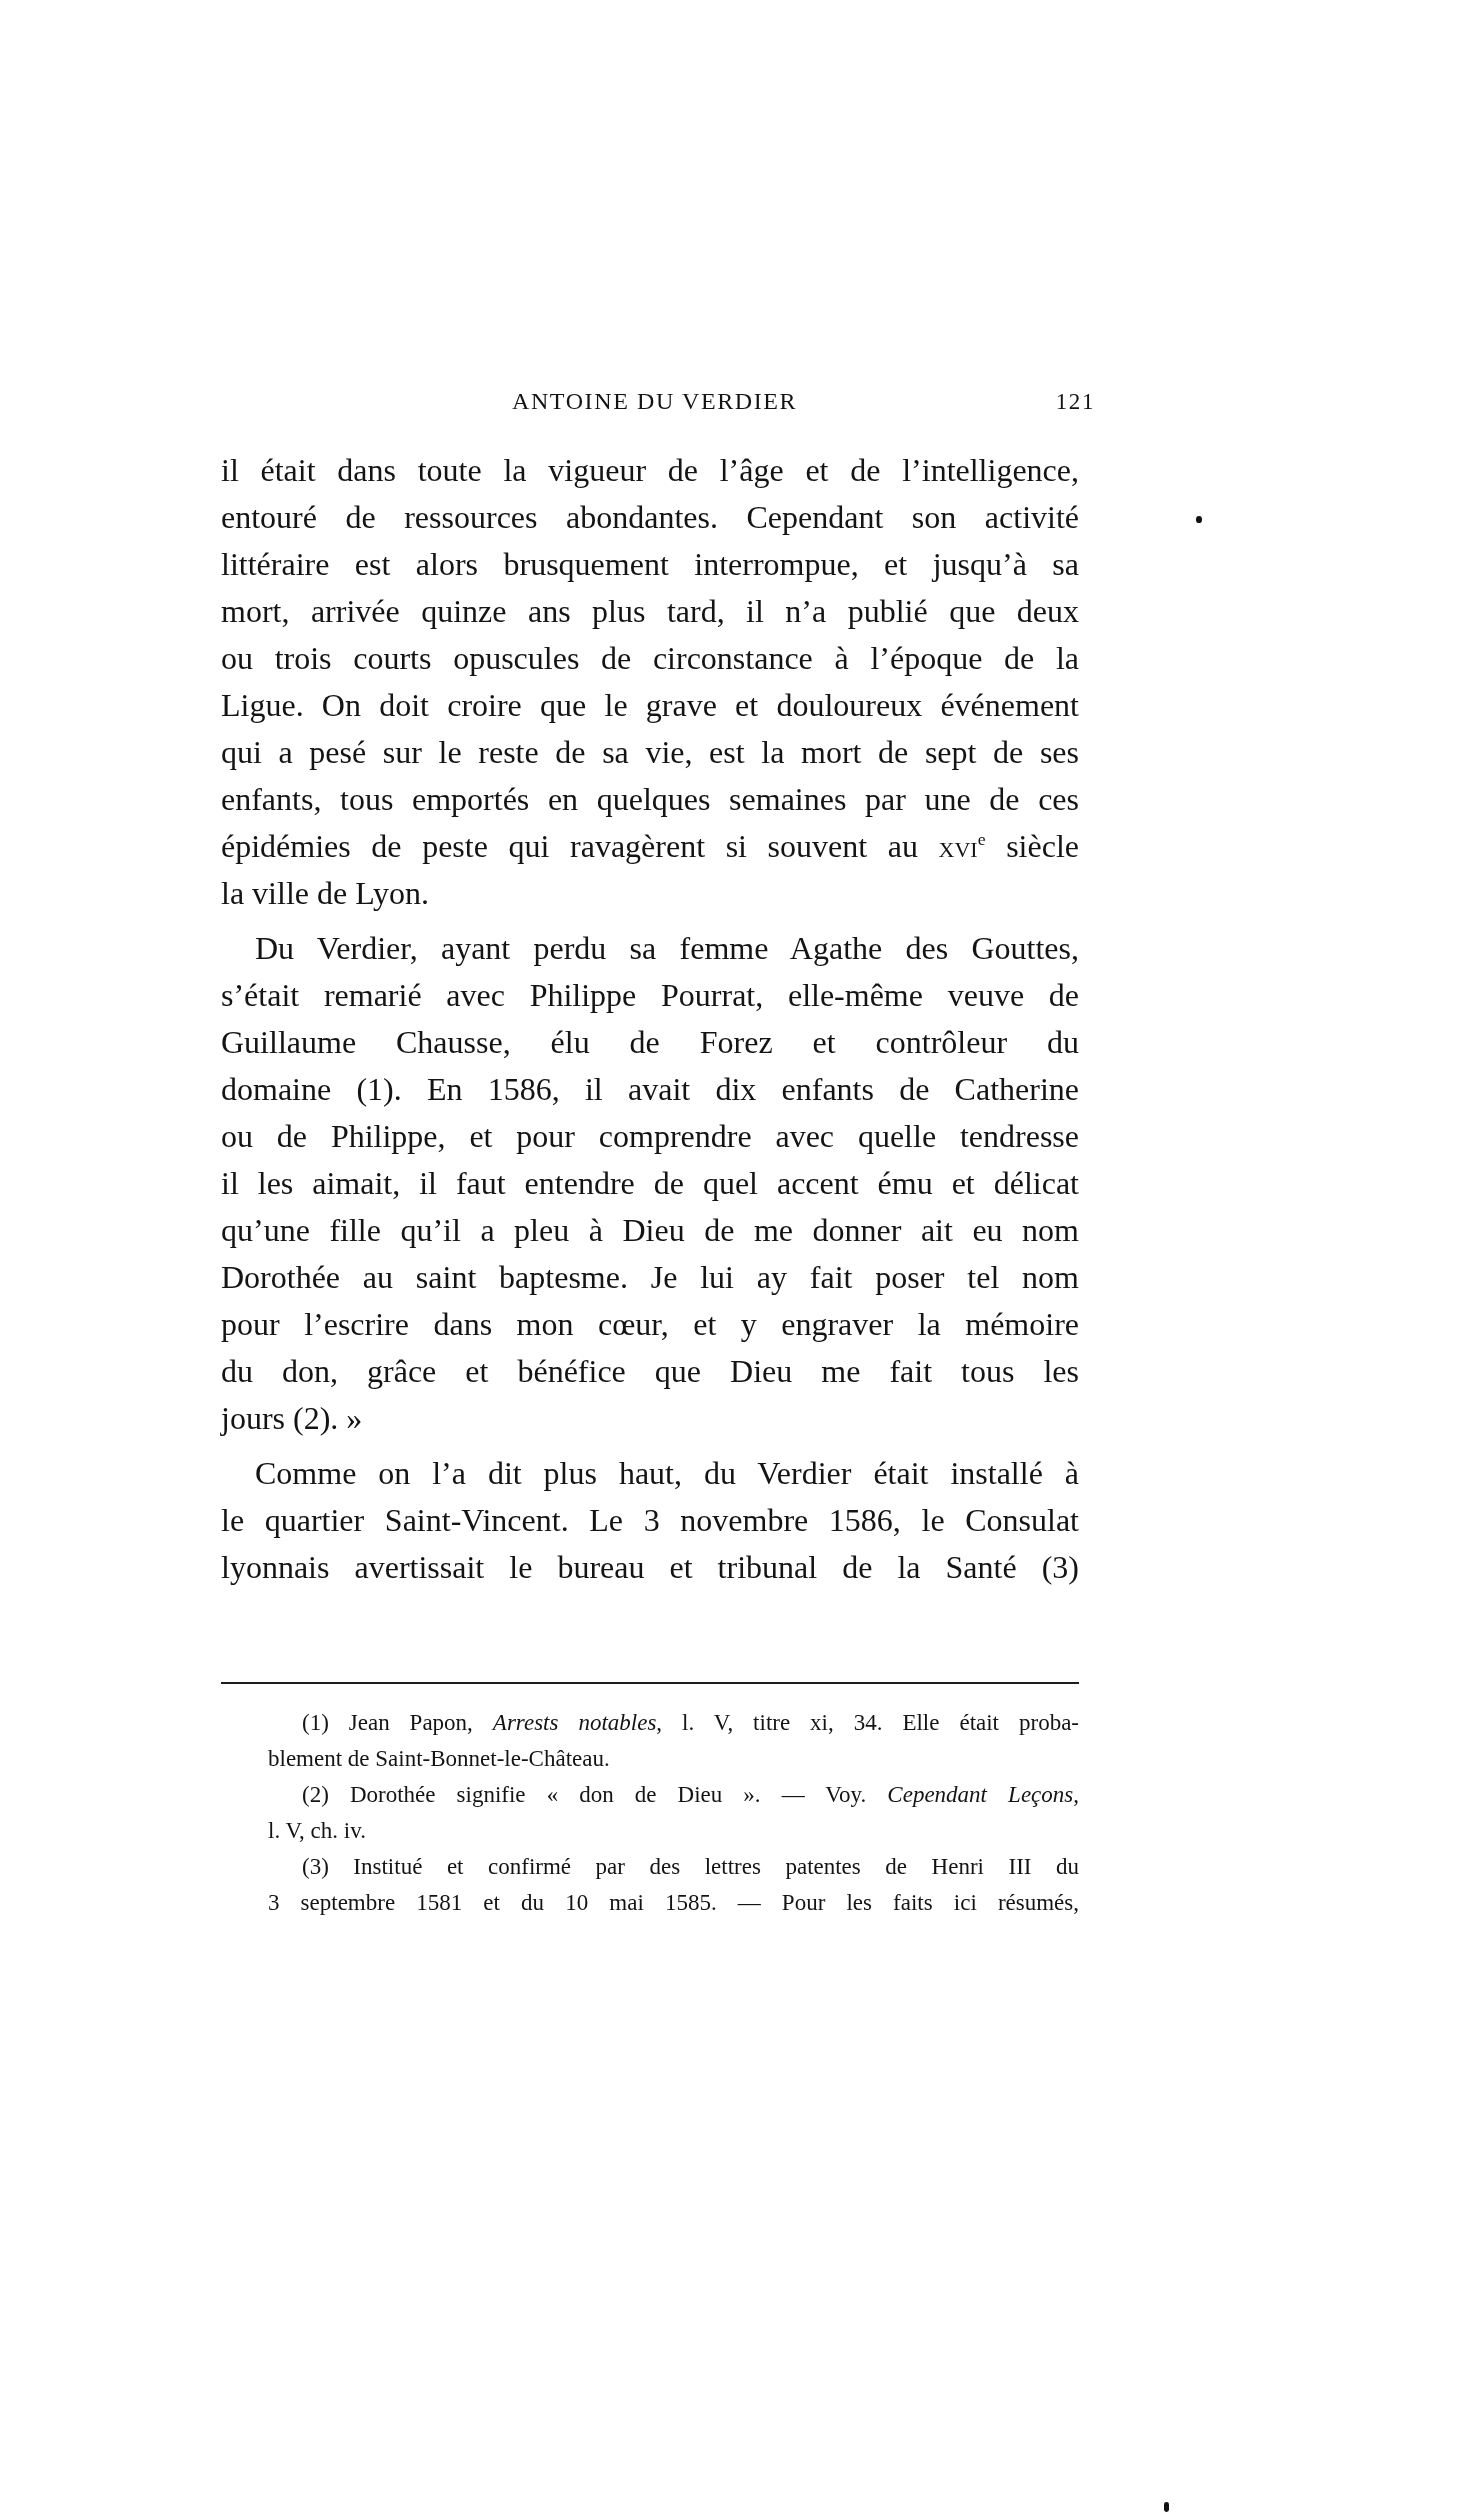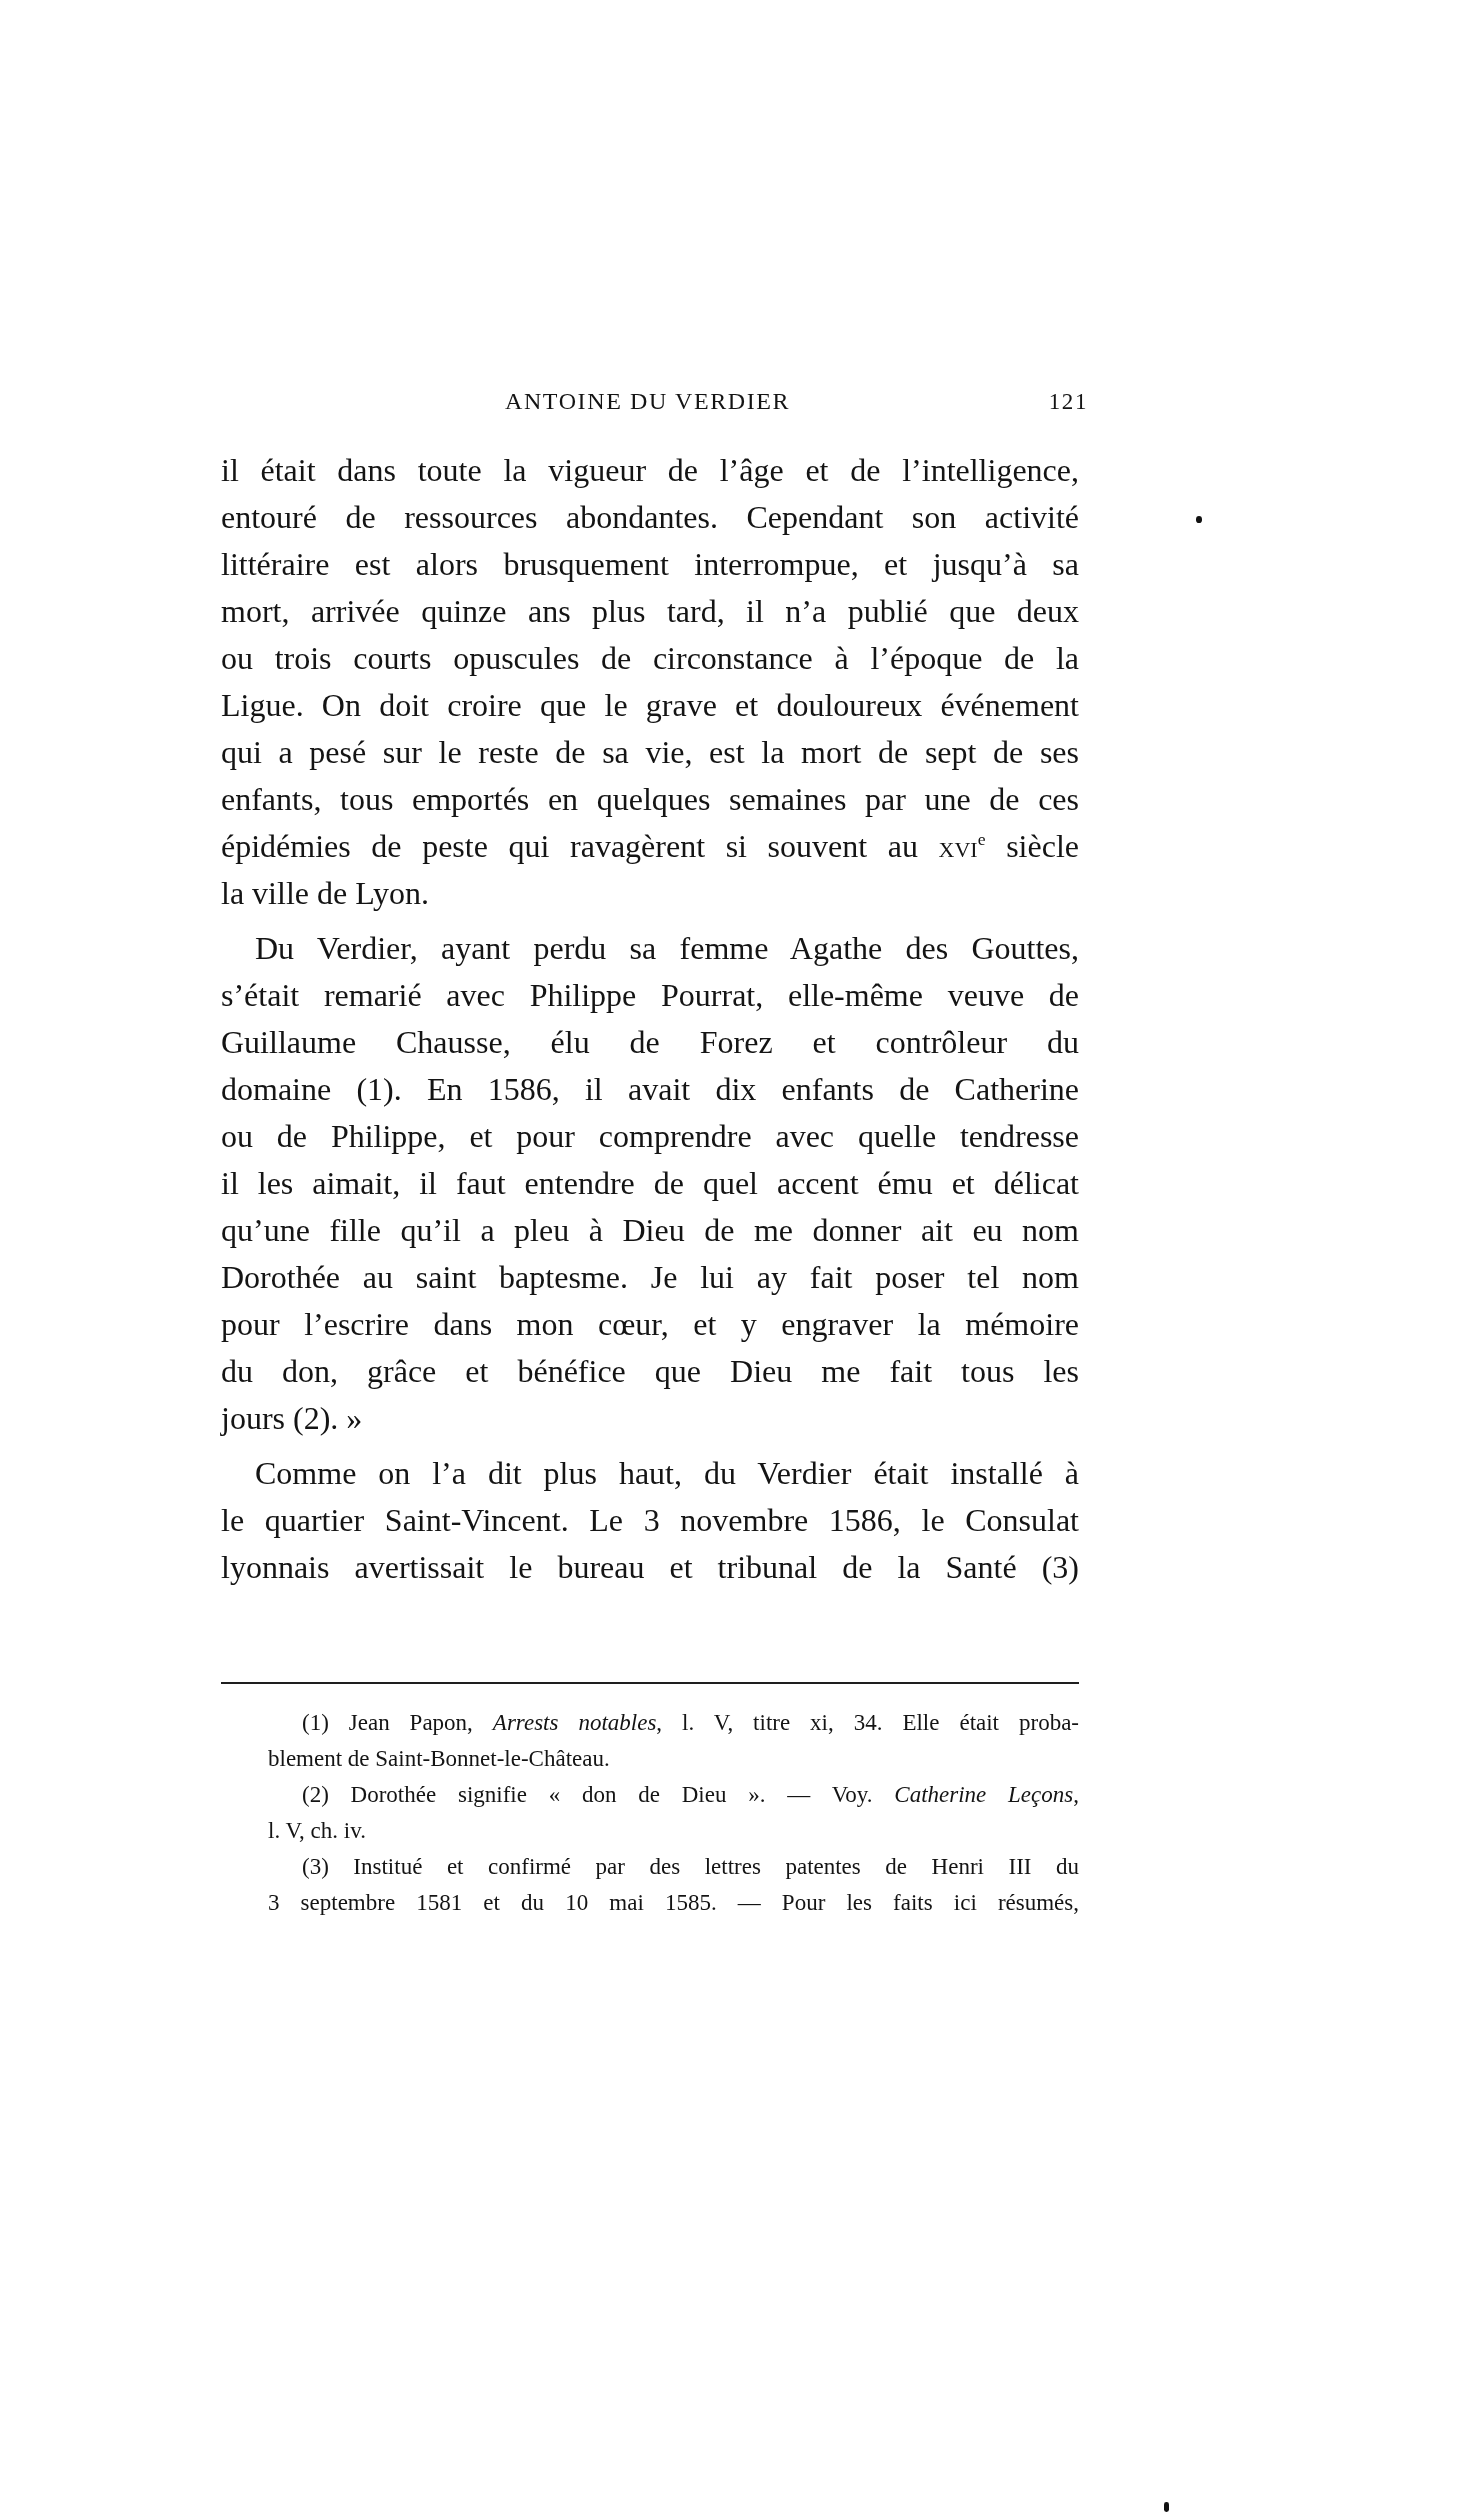--- a/index.html
+++ b/index.html
@@ -15,21 +15,21 @@
       color: #141414;
       font-family: "Liberation Serif", "DejaVu Serif", serif;
     }
     .page {
       position: absolute;
       left: 0; top: 0;
       width: 1478px; height: 2512px;
     }
     .running-head {
       position: absolute;
-      left: 228px;
+      left: 235px;
       top: 384px;
       width: 860px;
       height: 35px;
     }
     .running-title {
       position: absolute;
       left: 277px;
       top: 0;
       font-size: 24px;
       letter-spacing: 1.6px;
@@ -143,21 +143,21 @@
     <span class="line indent">Comme on l’a dit plus haut, du Verdier était installé à</span>
     <span class="line">le quartier Saint-Vincent. Le 3 novembre 1586, le Consulat</span>
     <span class="line">lyonnais avertissait le bureau et tribunal de la Santé (3)</span>
   </div>
 
   <div class="rule"></div>
 
   <div class="footnotes">
     <span class="fn-line indent"><span>(1) Jean Papon, </span><span class="it">Arrests notables</span><span>, l. V, titre xi, 34. Elle était proba-</span></span>
     <span class="fn-line last">blement de Saint-Bonnet-le-Château.</span>
-    <span class="fn-line indent"><span>(2) Dorothée signifie « don de Dieu ». — Voy. </span><span class="it">Catherine Leçons</span><span>,</span></span>
+    <span class="fn-line indent"><span>(2) Dorothée signifie « don de Dieu ». — Voy. </span><span class="it">Cependant Leçons</span><span>,</span></span>
     <span class="fn-line last">l. V, ch. iv.</span>
     <span class="fn-line indent">(3) Institué et confirmé par des lettres patentes de Henri III du</span>
     <span class="fn-line">3 septembre 1581 et du 10 mai 1585. — Pour les faits ici résumés,</span>
   </div>
 
   <span class="speck" style="left:1196px;top:516px;width:6.4px;height:7.2px;"></span>
   <span class="speck" style="left:1164px;top:2502px;width:4.8px;height:9.6px;border-radius:2.4px;"></span>
 </div>
 
 

